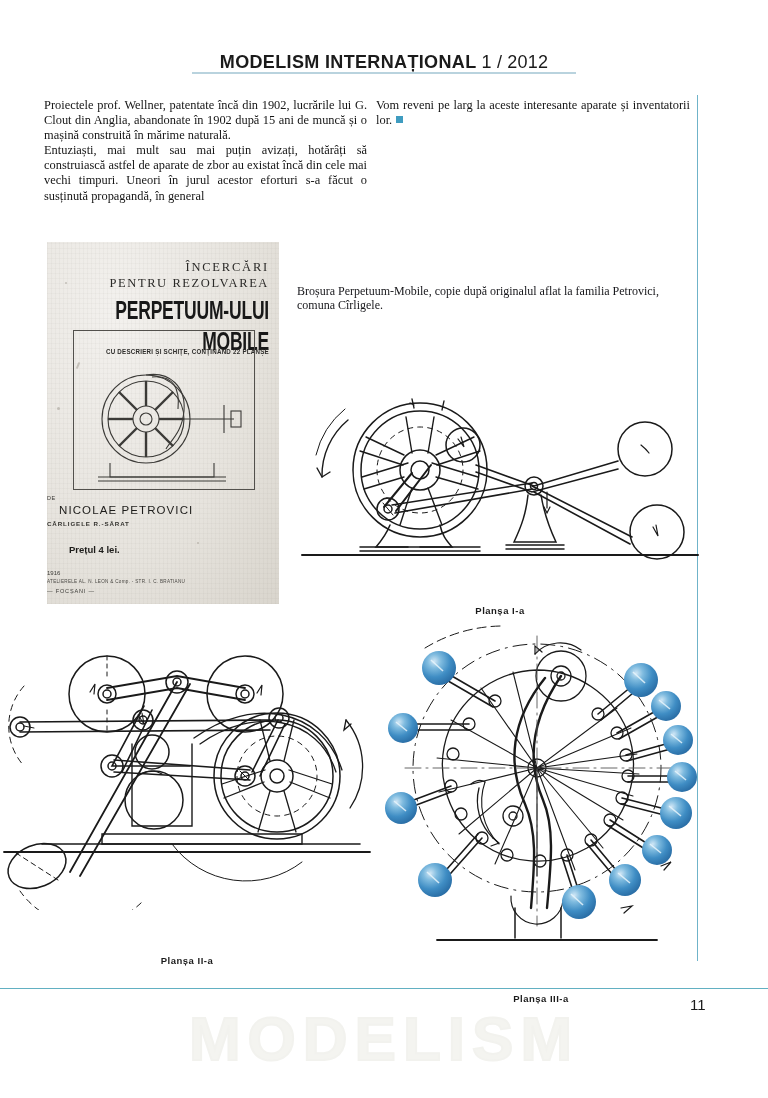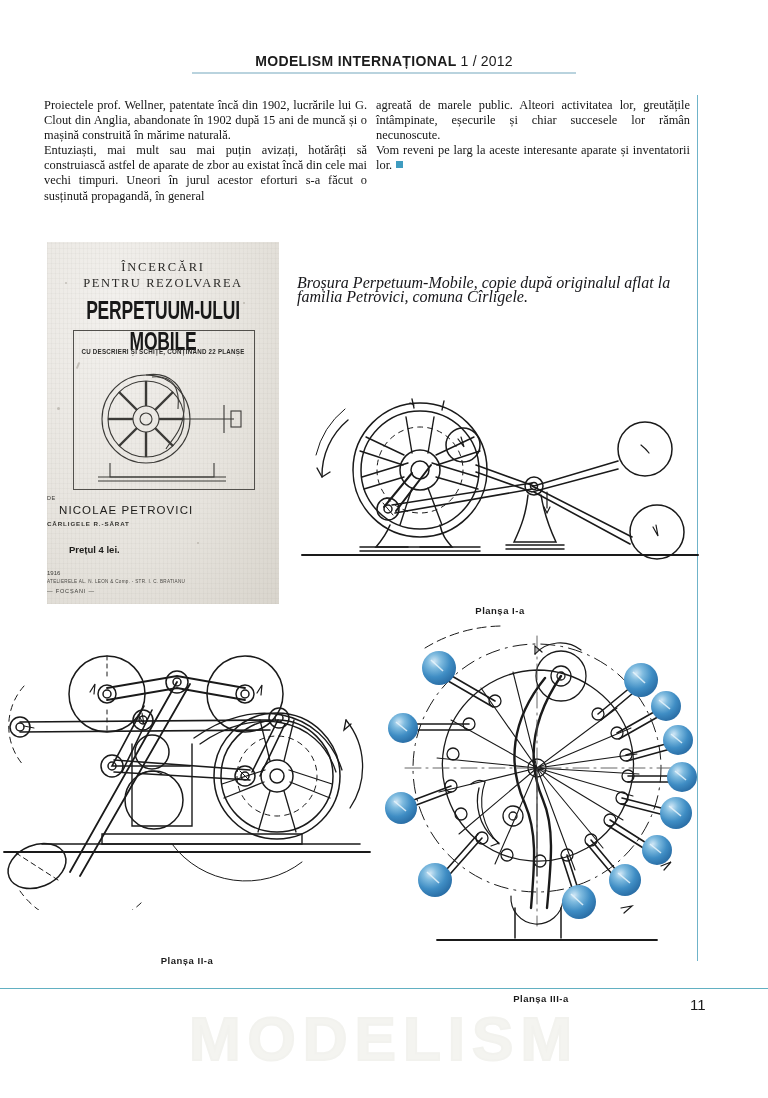--- a/index.html
+++ b/index.html
@@ -5,21 +5,21 @@
   html,body{margin:0;padding:0;background:#ffffff;}
   body{
     width:768px;height:1098px;position:relative;overflow:hidden;
     font-family:"Liberation Serif", serif;color:#1a1a1a;
   }
 
   
   .header{position:absolute;left:0;top:52px;width:768px;text-align:center;}
   .header-title{
     font-family:"Liberation Sans", sans-serif;
-    font-size:14px;font-weight:bold;letter-spacing:.35px;color:#1b1b1b;
+    font-size:18px;font-weight:bold;letter-spacing:.35px;color:#1b1b1b;
     display:inline-block;
   }
   .header-title .issue{font-weight:normal;letter-spacing:.2px;}
   .header-rule{
     position:absolute;left:192px;top:72px;width:384px;height:2px;
     background:#b9d3de;
   }
 
   
   .right-rule{
@@ -55,21 +55,21 @@
     overflow:hidden;
   }
   .cover .paper{
     position:absolute;inset:0;
     background:
       repeating-linear-gradient(90deg, rgba(120,115,105,.05) 0 1px, rgba(255,255,255,0) 1px 4px),
       repeating-linear-gradient(0deg, rgba(120,115,105,.045) 0 1px, rgba(255,255,255,0) 1px 5px),
       radial-gradient(ellipse at 30% 20%, #f3f1ee 0%, #e6e3dd 60%, #d9d5cd 100%);
   }
   .cover .speck{position:absolute;background:#9b968c;opacity:.5;border-radius:50%;}
-  .cover-inner{position:absolute;inset:0;padding:14px 10px 6px;text-align:center;
+  .cover-inner{position:absolute;inset:0;padding:14px 10px 6px;text-align:right;
     font-family:"Liberation Serif", serif;color:#2b2a28;border-radius:14px;}
   .cv-l1{font-size:12.5px;letter-spacing:1.8px;margin-top:4px;}
   .cv-l2{font-size:12.5px;letter-spacing:1.6px;margin-top:1px;}
   .cv-title{
     font-family:"Liberation Sans", sans-serif;
     font-size:17.5px;font-weight:bold;letter-spacing:-.2px;margin-top:5px;
     transform:scaleY(1.45);transform-origin:center top;color:#181818;
   }
   .cv-sub{
     font-family:"Liberation Sans", sans-serif;
@@ -102,22 +102,22 @@
     font-family:"Liberation Sans", sans-serif;font-size:4.6px;letter-spacing:.3px;
     position:absolute;left:0;right:0;top:337px;color:#4a4844;
   }
   .cv-city{
     font-family:"Liberation Sans", sans-serif;font-size:5.6px;letter-spacing:.8px;
     position:absolute;left:0;right:0;top:346px;color:#3b3a36;
   }
 
   
   .caption{
-    position:absolute;left:297px;top:276px;width:390px;
-    font-size:16px;line-height:14px;font-style:italic;color:#16161a;
+    position:absolute;left:297px;top:284px;width:390px;
+    font-size:12px;line-height:14px;color:#16161a;
   }
 
   
   .plate{position:absolute;}
   .plate svg{display:block;}
   .plate-label{
     font-family:"Liberation Sans", sans-serif;
     font-weight:bold;font-size:9.5px;letter-spacing:.5px;text-align:center;color:#1b1b1b;margin-top:45px;
   }
   #plate1{left:300px;top:385px;width:400px;}
@@ -152,21 +152,20 @@
 </div>
 <div class="header-rule"></div>
 <div class="right-rule"></div>
 
 <div class="col col-left">
   <p>Proiectele prof. Wellner, patentate încă din 1902, lucrările lui G. Clout din Anglia, abandonate în 1902 după 15 ani de muncă și o mașină construită în mărime naturală.</p>
   <p>Entuziaști, mai mult sau mai puțin avizați, hotărâți să construiască astfel de aparate de zbor au existat încă din cele mai vechi timpuri. Uneori în jurul acestor eforturi s-a făcut o susținută propagandă, în general</p>
 </div>
 
 <div class="col col-right">
-  <p>agreată de marele public. Alteori activitatea lor, greutățile întâmpinate, eșecurile și chiar succesele lor rămân necunoscute.</p>
   <p><span>Vom reveni pe larg la aceste interesante aparate și inventatorii lor.</span><span class="endmark"></span></p>
 </div>
 
 <div class="cover">
   <div class="paper"></div>
   <div class="speck" style="left:18px;top:40px;width:2px;height:2px;"></div>
   <div class="speck" style="left:30px;top:120px;width:2px;height:7px;border-radius:1px;transform:rotate(22deg);"></div>
   <div class="speck" style="left:10px;top:165px;width:3px;height:3px;"></div>
   <div class="speck" style="left:196px;top:60px;width:2px;height:2px;"></div>
   <div class="speck" style="left:150px;top:300px;width:2px;height:2px;"></div>

